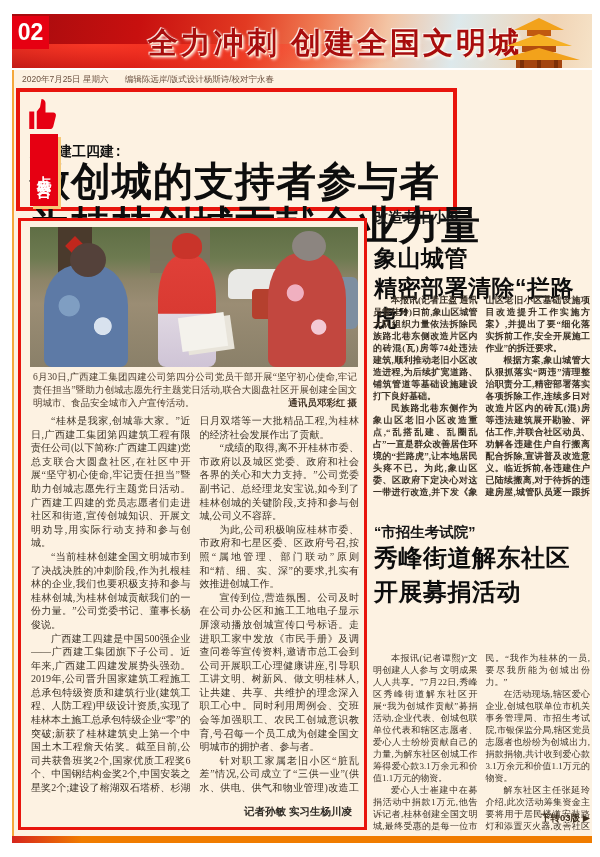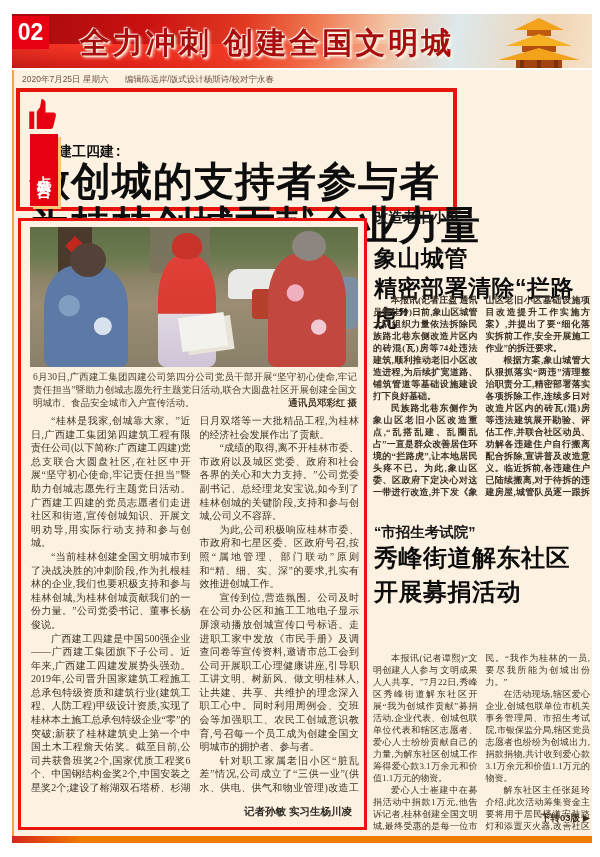--- a/index.html
+++ b/index.html
@@ -9,21 +9,21 @@
 
   
   .banner { position:absolute; left:12px; top:14px; width:580px; height:54px;
     background:linear-gradient(100deg,#a50b0e 0%,#c8100f 22%,#e23a22 40%,#ef7a52 52%,#f3c4a4 64%,#dde9ec 76%,#f0d3b4 92%,#f6e3c8 100%);
     overflow:hidden; }
   .banner-wave { position:absolute; left:0; top:30px; width:420px; height:40px;
     background:radial-gradient(ellipse at 20% 0%, rgba(255,60,40,.9), rgba(255,120,60,0) 70%); }
   .page-num { position:absolute; left:12px; top:16px; width:37px; height:33px; background:#e60012;
     color:#fff; font-family:"Liberation Sans","DejaVu Sans",sans-serif; font-weight:bold;
     font-size:23px; line-height:33px; text-align:center; z-index:3; }
-  .banner-title { position:absolute; left:0; right:70px; top:9px; text-align:center;
+  .banner-title { position:absolute; left:0; right:70px; top:9px; text-align:right;
     font-family:"Liberation Sans","DejaVu Sans",sans-serif; font-weight:900; font-size:30px;
     letter-spacing:3px; color:#a80d0d;
     text-shadow:0 0 2px #fff,1px 1px 0 #ffe9c0,2px 2px 3px rgba(255,255,255,.9),-1px -1px 0 rgba(255,255,255,.8); }
   .pagoda { position:absolute; right:8px; top:2px; }
 
   
   .content-bg { position:absolute; left:12px; top:70px; width:580px; height:773px;
     background:#fdf2e2; border-left:2px solid #f5a83c; }
   .dateline { position:absolute; left:22px; top:74px; width:560px; height:14px;
     font-family:"Liberation Sans","DejaVu Sans",sans-serif; font-size:8.5px; color:#6b5140; }

